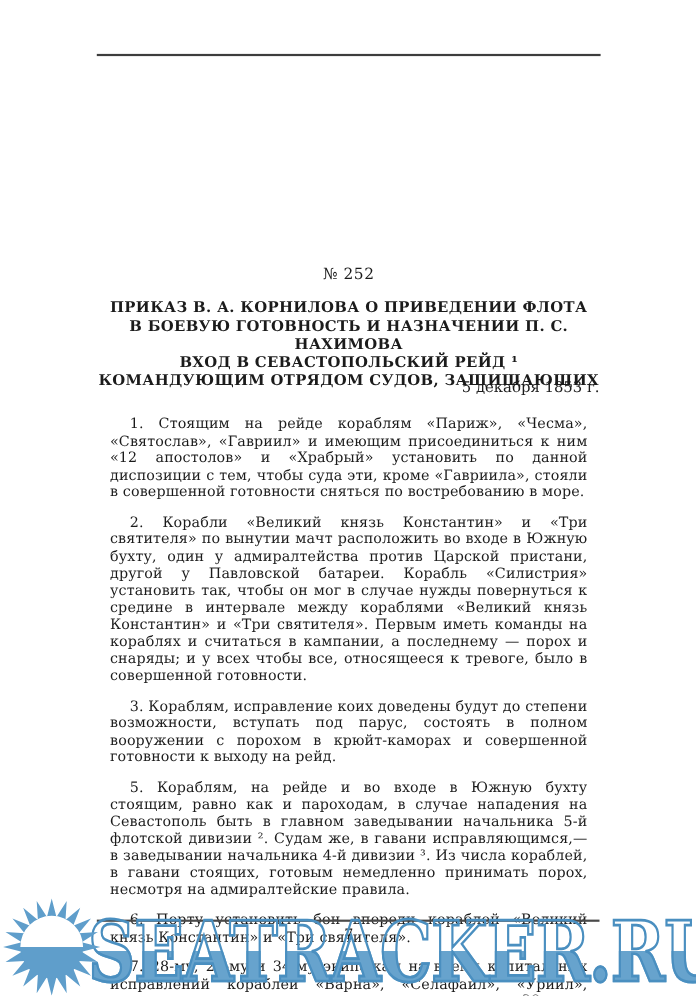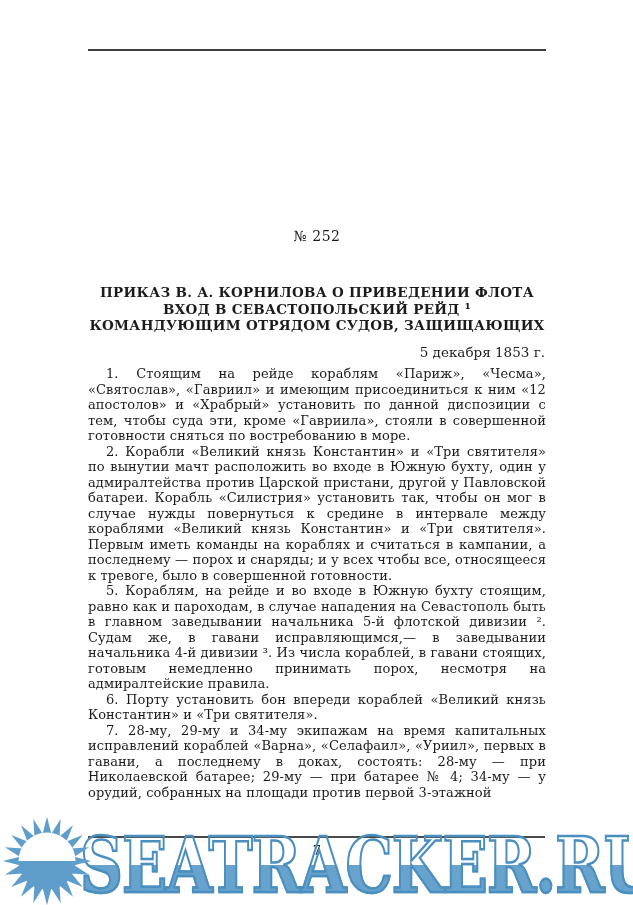--- a/index.html
+++ b/index.html
@@ -13,45 +13,45 @@
   }
   .rule {
     position: absolute;
     background: #3d3d3d;
   }
   .header-rule { left: 88px; top: 49px; width: 458px; height: 2px; }
   .footer-rule { left: 88px; top: 836px; width: 457px; height: 1.5px; background: #4a4a4a; }
 
   .doc-number {
     position: absolute;
-    left: 88px; top: 228px; width: 458px;
+    left: 88px; top: 242px; width: 458px;
     text-align: center;
     font-size: 14px;
     letter-spacing: 0.5px;
   }
   .doc-title {
     position: absolute;
-    left: 70px; top: 284px; width: 494px;
+    left: 70px; top: 272px; width: 494px;
     text-align: center;
     font-weight: bold;
     font-size: 13.5px;
     line-height: 16.5px;
     letter-spacing: 0.3px;
   }
   .doc-date {
     position: absolute;
     right: 88px; top: 344px;
     font-size: 13.5px;
   }
   .doc-body {
     position: absolute;
     left: 88px; top: 366px; width: 458px;
   }
   .doc-body p {
-    margin: 0;
+    margin: 12px;
     text-indent: 18px;
     font-size: 13px;
     line-height: 15.5px;
     text-align: justify;
     letter-spacing: 0.1px;
   }
   .page-number {
     position: absolute;
     left: 88px; top: 843px; width: 458px;
     text-align: center;
@@ -84,29 +84,31 @@
 </style>
 </head>
 <body>
 
 <div class="rule header-rule"></div>
 
 <div class="doc-number">№ 252</div>
 
 <div class="doc-title">
   <div>ПРИКАЗ В. А. КОРНИЛОВА О ПРИВЕДЕНИИ ФЛОТА</div>
+  <div>В БОЕВУЮ ГОТОВНОСТЬ И НАЗНАЧЕНИИ П. С. НАХИМОВА</div>
   <div>ВХОД В СЕВАСТОПОЛЬСКИЙ РЕЙД ¹</div>
   <div>КОМАНДУЮЩИМ ОТРЯДОМ СУДОВ, ЗАЩИЩАЮЩИХ</div>
 </div>
 
 <div class="doc-date">5 декабря 1853 г.</div>
 
 <div class="doc-body">
   <p>1. Стоящим на рейде кораблям «Париж», «Чесма», «Святослав», «Гавриил» и имеющим присоединиться к ним «12 апостолов» и «Храбрый» установить по данной диспозиции с тем, чтобы суда эти, кроме «Гавриила», стояли в совершенной готовности сняться по востребованию в море.</p>
   <p>2. Корабли «Великий князь Константин» и «Три святителя» по вынутии мачт расположить во входе в Южную бухту, один у адмиралтейства против Царской пристани, другой у Павловской батареи. Корабль «Силистрия» установить так, чтобы он мог в случае нужды повернуться к средине в интервале между кораблями «Великий князь Константин» и «Три святителя». Первым иметь команды на кораблях и считаться в кампании, а последнему — порох и снаряды; и у всех чтобы все, относящееся к тревоге, было в совершенной готовности.</p>
+  <p>3. Кораблям, исправление коих доведены будут до степени возможности, вступать под парус, состоять в полном вооружении с порохом в крюйт-каморах и совершенной готовности к выходу на рейд.</p>
   <p>5. Кораблям, на рейде и во входе в Южную бухту стоящим, равно как и пароходам, в случае нападения на Севастополь быть в главном заведывании начальника 5-й флотской дивизии ². Судам же, в гавани исправляющимся,— в заведывании начальника 4-й дивизии ³. Из числа кораблей, в гавани стоящих, готовым немедленно принимать порох, несмотря на адмиралтейские правила.</p>
   <p>6. Порту установить бон впереди кораблей «Великий князь Константин» и «Три святителя».</p>
   <p>7. 28-му, 29-му и 34-му экипажам на время капитальных исправлений кораблей «Варна», «Селафаил», «Уриил», первых в гавани, а последнему в доках, состоять: 28-му — при Николаевской батарее; 29-му — при батарее № 4; 34-му — у орудий, собранных на площади против первой 3-этажной</p>
 </div>
 
 <div class="rule footer-rule"></div>
 
 <div class="page-number">7</div>
 
 <div class="watermark-text" style="-webkit-text-stroke: 2.5px rgb(74, 143, 192); background-image: linear-gradient(rgba(255, 255, 255, 0) 0%, rgba(255, 255, 255, 0) 48%, rgb(103, 163, 205) 48%, rgb(103, 163, 205) 100%);">SEATRACKER.RU</div>

